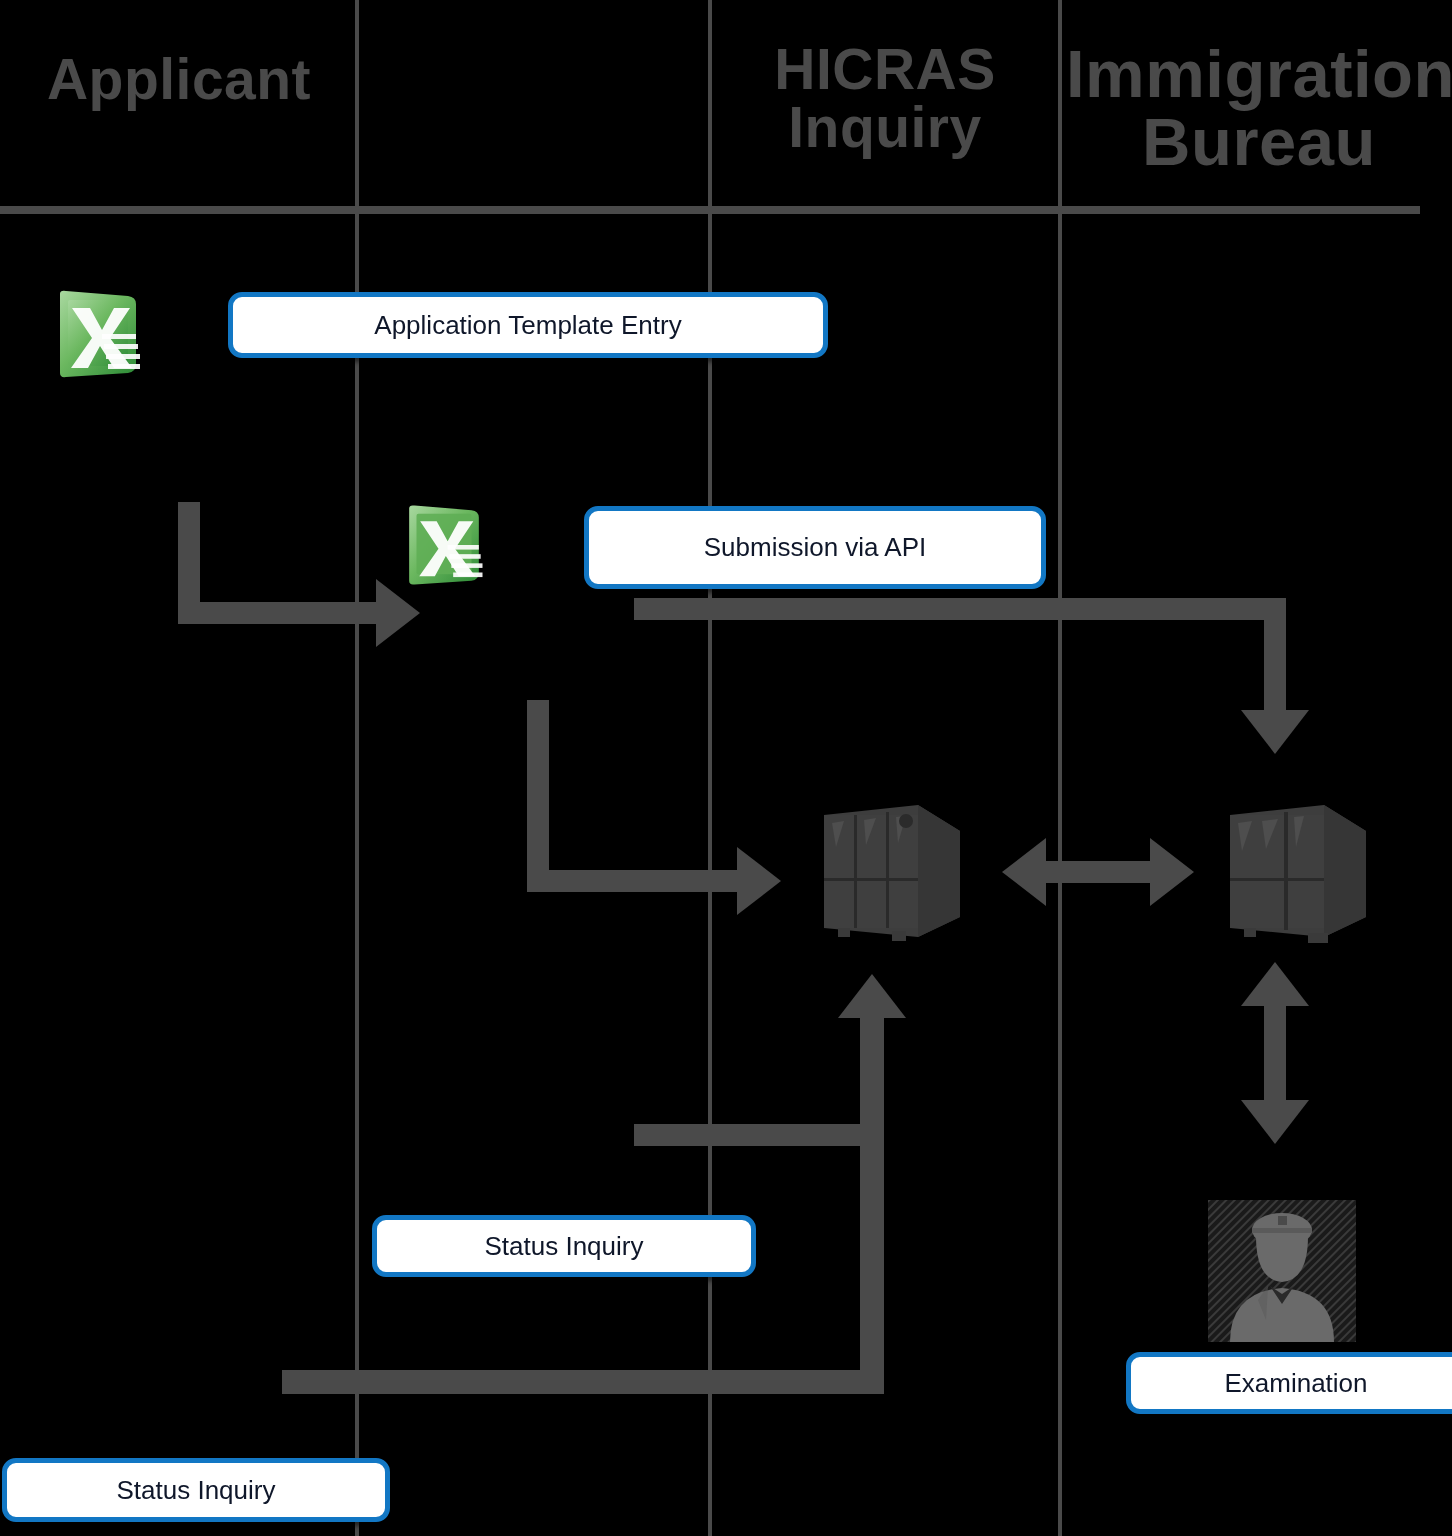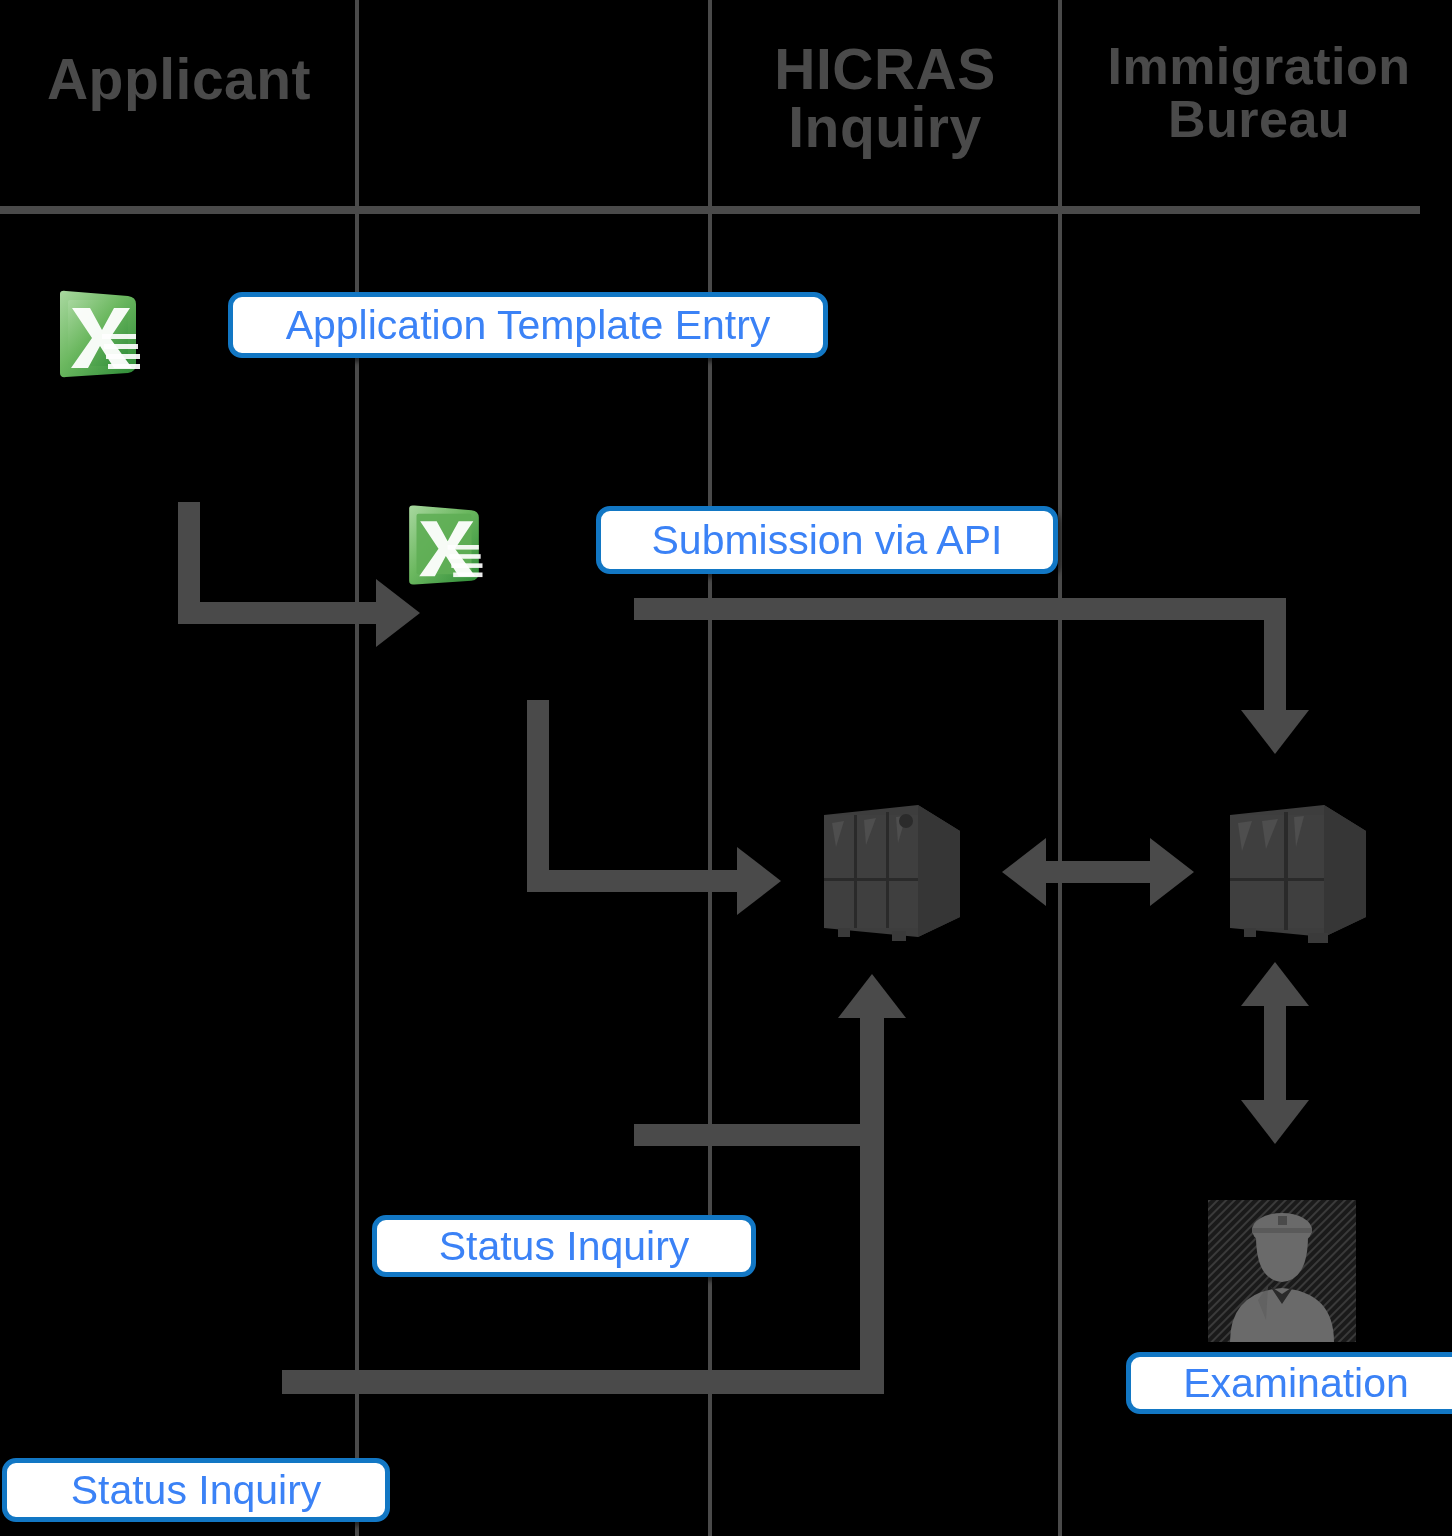--- a/index.html
+++ b/index.html
@@ -43,22 +43,22 @@
     line-height: 1.02;
     white-space: pre-line;
     user-select: none;
   }
   
   .callout {
     position: absolute;
     background: #ffffff;
     border: 5px solid #1277c4;
     border-radius: 14px;
-    color: #3b82f6;
-    font-size: 41px;
+    color: #0f172a;
+    font-size: 26px;
     display: flex;
     align-items: center;
     justify-content: center;
     padding: 0 18px;
     white-space: nowrap;
     box-shadow: 3px 4px 5px rgba(0,0,0,0.55);
   }
   
   .bar {
     position: absolute;
@@ -101,21 +101,21 @@
 <div id="stage">
 
   <div class="lane-div" style="left:355px; height:1536px;"></div>
   <div class="lane-div" style="left:708px; height:1536px;"></div>
   <div class="lane-div" style="left:1058px; height:1536px;"></div>
   <div class="header-rule" style="top:206px;"></div>
 
   <div class="lane-title" style="left:14px;  top:50px;  width:330px;">Applicant</div>
   <div class="lane-title" style="left:716px; top:40px;  width:338px;">HICRAS
 Inquiry</div>
-  <div class="lane-title" style="left:1066px;top:40px;  width:386px; font-size:52px;">Immigration
+  <div class="lane-title" style="left:1066px;top:40px;  width:386px; font-size:67px;">Immigration
 Bureau</div>
 
   <div class="excel-icon" style="left:50px; top:288px; width:96px; height:92px;">
     <svg width="96" height="92" viewBox="0 0 96 92">
       <defs>
         <linearGradient id="xg1" x1="0" y1="0" x2="1" y2="1">
           <stop offset="0%" stop-color="#a9d8a0"></stop>
           <stop offset="45%" stop-color="#6cb860"></stop>
           <stop offset="100%" stop-color="#2c8a36"></stop>
         </linearGradient>
@@ -150,21 +150,21 @@
       <path d="M22 20 L40 20 L52 42 L64 20 L80 20 L60 50 L82 80 L64 80 L50 58 L38 80 L21 80 L42 50 Z" fill="#ffffff" opacity="0.95"></path>
       <g fill="#ffffff" opacity="0.92">
         <rect x="52" y="46" width="34" height="5"></rect>
         <rect x="54" y="56" width="34" height="5"></rect>
         <rect x="56" y="66" width="34" height="5"></rect>
         <rect x="58" y="76" width="32" height="5"></rect>
       </g>
     </svg>
   </div>
 
-  <div class="callout" style="left:596px; top:506px; width:462px; height:68px;">Submission via API</div>
+  <div class="callout" style="left:584px; top:506px; width:462px; height:83px;">Submission via API</div>
 
   <div class="bar" style="left:634px; top:598px; width:652px; height:22px;"></div>
   <div class="bar" style="left:1264px; top:598px; width:22px; height:112px;"></div>
   <div class="arrow-head ah-down" style="left:1241px; top:710px;"></div>
 
   <div class="bar" style="left:527px; top:700px; width:22px; height:192px;"></div>
   <div class="bar" style="left:527px; top:870px; width:210px; height:22px;"></div>
   <div class="arrow-head ah-right" style="left:737px; top:847px;"></div>
 
   <div class="server-icon" style="left:810px; top:795px; width:158px; height:150px;">

